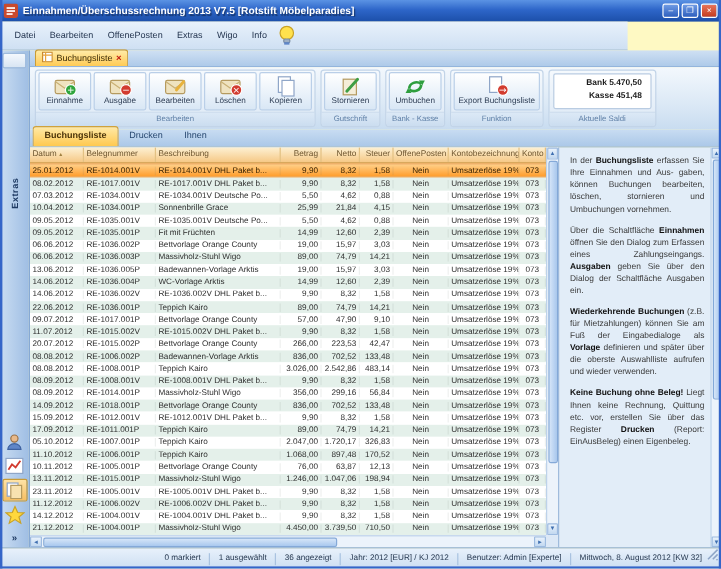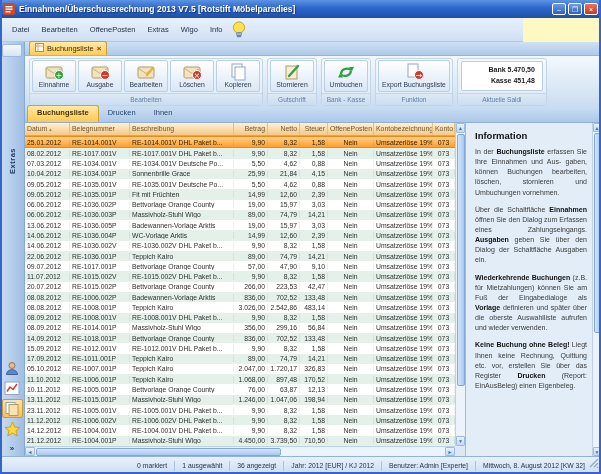--- a/index.html
+++ b/index.html
@@ -674,21 +674,20 @@
     </div>
     <div class="hscroll">
       <span class="sarrow" style="left:0;top:0;width:10px;height:9px;">◄</span>
       <span class="sthumb hthumb" style="left:11px;top:0.5px;width:245px;height:8px;"></span>
       <span class="sarrow" style="right:0;top:0;width:10px;height:9px;">►</span>
     </div>
     <div class="corner"></div>
   </div>
 
   <div class="infopanel">
-    <div class="info-title">Information</div>
     <div id="info-paras">
         <p class="ipara"><span>In der </span><b>Buchungsliste</b><span> erfassen Sie Ihre Einnahmen und Aus- gaben, können Buchungen bearbeiten, löschen, stornieren und Umbuchungen vornehmen.</span></p>
         <p class="ipara"><span>Über die Schaltfläche </span><b>Einnahmen</b><span> öffnen Sie den Dialog zum Erfassen eines Zahlungseingangs. </span><b>Ausgaben</b><span> geben Sie über den Dialog der Schaltfläche Ausgaben ein.</span></p>
         <p class="ipara"><b>Wiederkehrende Buchungen</b><span> (z.B. für Mietzahlungen) können Sie am Fuß der Eingabedialoge als </span><b>Vorlage</b><span> definieren und später über die oberste Auswahlliste aufrufen und wieder verwenden.</span></p>
         <p class="ipara"><b>Keine Buchung ohne Beleg!</b><span> Liegt Ihnen keine Rechnung, Quittung etc. vor, erstellen Sie über das Register </span><b>Drucken</b><span> (Report: EinAusBeleg) einen Eigenbeleg.</span></p>
       </div>
     <div class="iscroll">
       <span class="sarrow" style="left:0;top:0;width:8px;height:9px;">▲</span>
       <span class="sthumb" style="left:0.5px;top:10px;width:7px;height:200px;"></span>
       <span class="sarrow" style="left:0;bottom:0;width:8px;height:9px;">▼</span>

